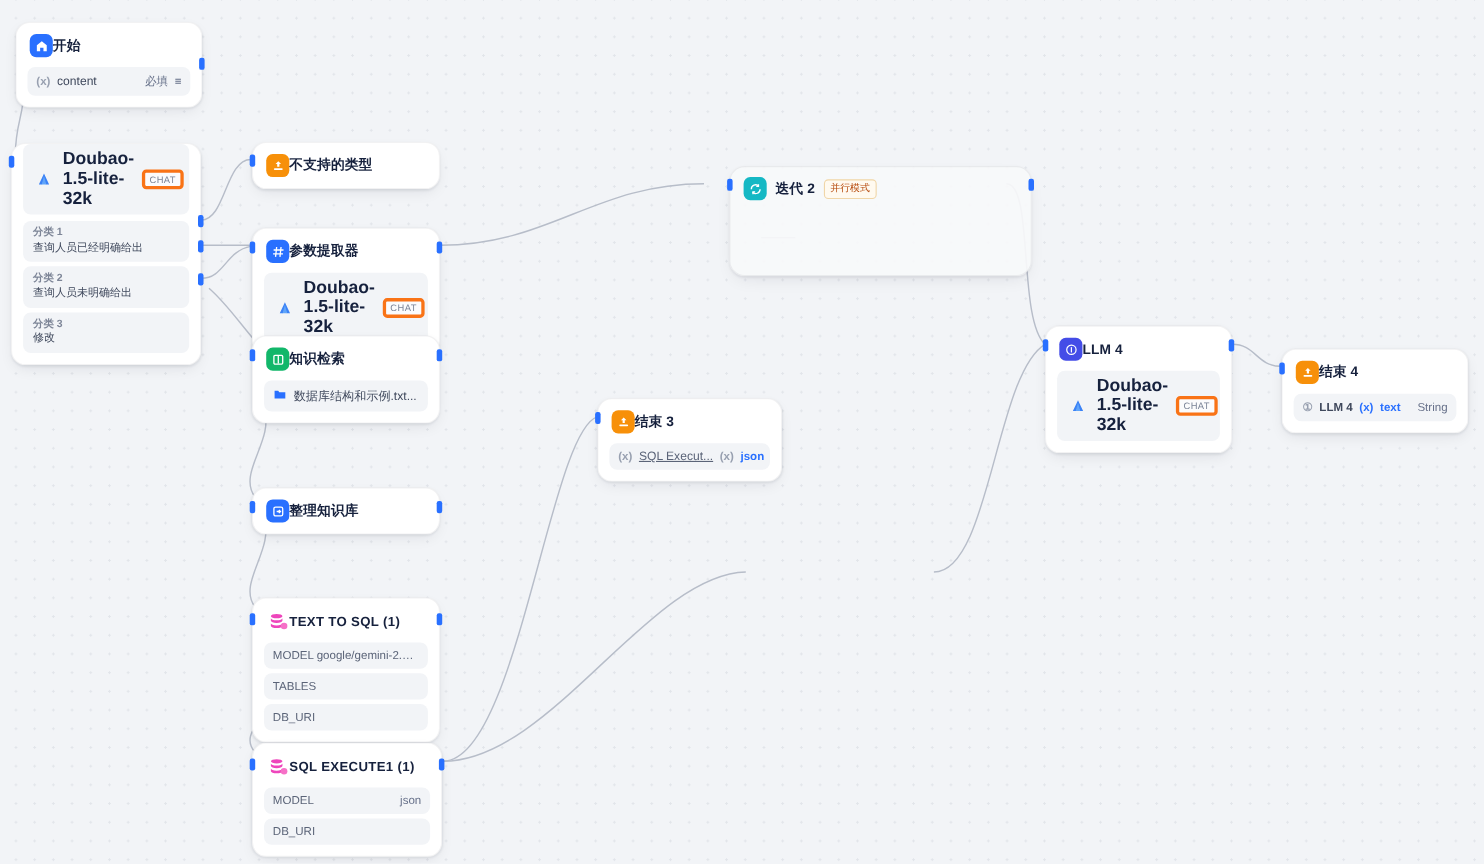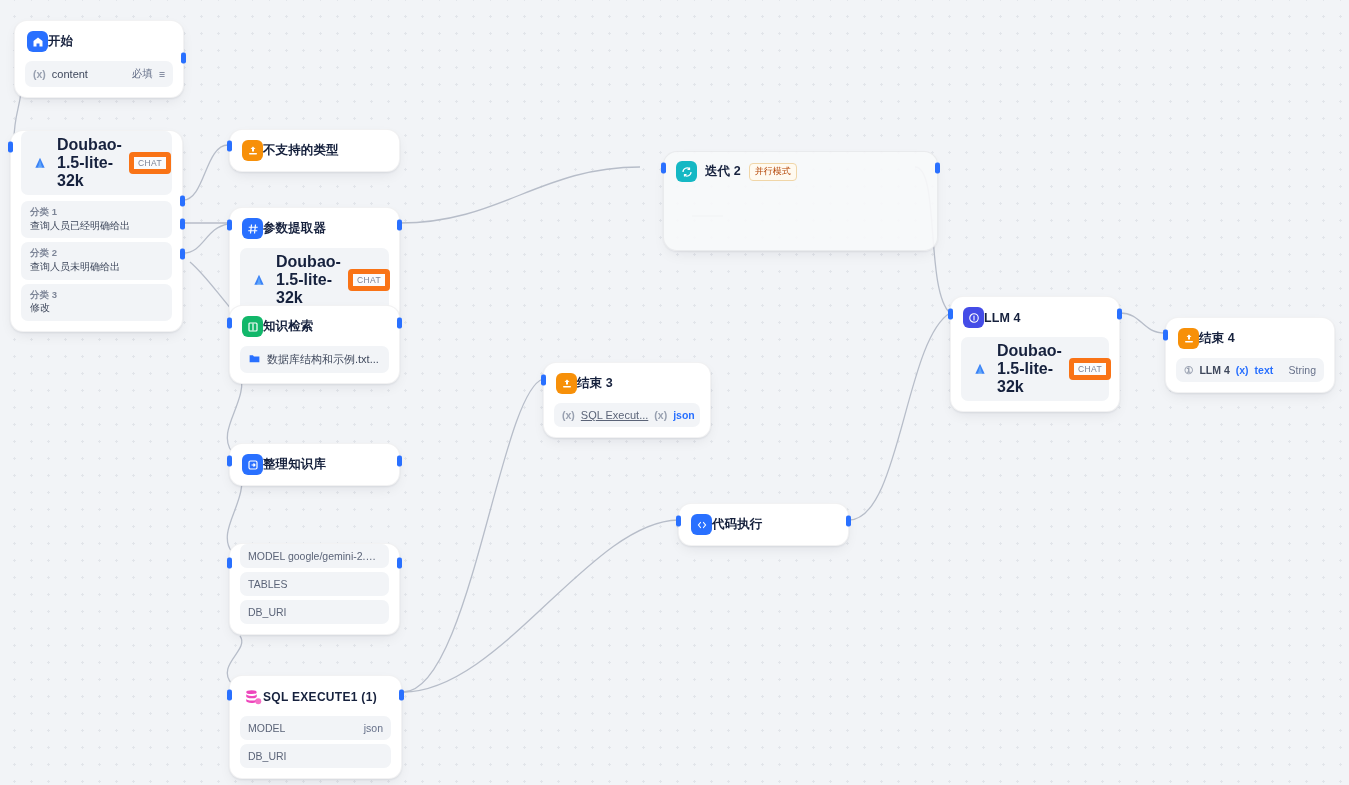--- a/index.html
+++ b/index.html
@@ -68,21 +68,21 @@
   .row:last-child { margin-bottom: 0; }
   .row .grow { flex: 1 1 auto; overflow: hidden; text-overflow: ellipsis; }
   .row .right { color: #67718a; font-size: 10.5px; }
 
   .model-row {
     background: #f2f4f7; border-radius: 7px;
     padding: 5px 8px; display: flex; align-items: center; gap: 7px;
   }
   .model-name { font-size: 16px; color: #16213d; font-weight: bold; }
   .chip {
-    font-size: 8.5px; color: #7a8396; border: 5px solid #f97316;
+    font-size: 8.5px; color: #7a8396; border: 3px solid #f97316;
     border-radius: 4px; padding: 1px 4px; background: #fbfbfc;
     letter-spacing: .4px;
   }
   .varpill { color: #2970ff; font-weight: bold; font-size: 10.5px; }
   .varpill.gray { color: #98a0b0; }
 
   .cls-row {
     background: #f2f4f7; border-radius: 7px;
     padding: 5px 9px 6px 9px; margin-bottom: 4px;
   }
@@ -293,45 +293,56 @@
             <path d="M9 12h7M13 9l3 3-3 3"></path>
           </svg>
       </span>
       <span class="node-title">整理知识库</span>
     </div>
     <span class="h l at" style="top:17px;"></span>
     <span class="h r at" style="top:17px;"></span>
   </div>
 
   <div class="node" style="left:229px; top:543px; width:171px;">
-    <div class="node-body">
-      <div class="row">
-        <span class="kv-line grow"><span>MODEL</span> <span>google/gemini-2.0-flash-...</span></span>
-      </div>
-      <div class="row">
-        <span class="kv-line grow">TABLES</span>
-      </div>
-      <div class="row">
-        <span class="kv-line grow">DB_URI</span>
-      </div>
-    </div>
-    <span class="h l at" style="top:19px;"></span>
-    <span class="h r at" style="top:19px;"></span>
-  </div>
-
-  <div class="node" style="left:229px; top:675px; width:173px;">
     <div class="node-head">
       <span class="db-ic">
         <svg width="18" height="18" viewBox="0 0 24 24" fill="#ee46bc">
             <ellipse cx="10" cy="5.5" rx="7" ry="2.6"></ellipse>
             <path d="M3 8c0 1.4 3.1 2.6 7 2.6s7-1.2 7-2.6v3.2c0 1.4-3.1 2.6-7 2.6S3 12.6 3 11.2z"></path>
             <path d="M3 14.2c0 1.4 3.1 2.6 7 2.6s7-1.2 7-2.6v3.2c0 1.4-3.1 2.6-7 2.6s-7-1.2-7-2.6z"></path>
             <circle cx="19" cy="17.5" r="4" fill="#f670c7"></circle>
           </svg>
       </span>
+      <span class="node-title mono-upper">TEXT TO SQL (1)</span>
+    </div>
+    <div class="node-body">
+      <div class="row">
+        <span class="kv-line grow"><span>MODEL</span> <span>google/gemini-2.0-flash-...</span></span>
+      </div>
+      <div class="row">
+        <span class="kv-line grow">TABLES</span>
+      </div>
+      <div class="row">
+        <span class="kv-line grow">DB_URI</span>
+      </div>
+    </div>
+    <span class="h l at" style="top:19px;"></span>
+    <span class="h r at" style="top:19px;"></span>
+  </div>
+
+  <div class="node" style="left:229px; top:675px; width:173px;">
+    <div class="node-head">
+      <span class="db-ic">
+        <svg width="18" height="18" viewBox="0 0 24 24" fill="#ee46bc">
+            <ellipse cx="10" cy="5.5" rx="7" ry="2.6"></ellipse>
+            <path d="M3 8c0 1.4 3.1 2.6 7 2.6s7-1.2 7-2.6v3.2c0 1.4-3.1 2.6-7 2.6S3 12.6 3 11.2z"></path>
+            <path d="M3 14.2c0 1.4 3.1 2.6 7 2.6s7-1.2 7-2.6v3.2c0 1.4-3.1 2.6-7 2.6s-7-1.2-7-2.6z"></path>
+            <circle cx="19" cy="17.5" r="4" fill="#f670c7"></circle>
+          </svg>
+      </span>
       <span class="node-title mono-upper">SQL EXECUTE1 (1)</span>
     </div>
     <div class="node-body">
       <div class="row">
         <span class="kv-line grow">MODEL</span>
         <span class="right">json</span>
       </div>
       <div class="row">
         <span class="kv-line grow">DB_URI</span>
       </div>
@@ -370,32 +381,20 @@
         <span class="varpill gray">(x)</span>
         <span style="color:#5b6478;text-decoration:underline;">SQL Execut...</span>
         <span class="varpill gray">(x)</span>
         <span class="varpill">json</span>
 
       </div>
     </div>
     <span class="h l at" style="top:17px;"></span>
   </div>
 
-  <div class="node" style="left:678px; top:503px; width:171px;">
-    <div class="node-head tight">
-      <span class="ic ic-blue">
-        <svg width="12" height="12" viewBox="0 0 24 24" fill="none" stroke="currentColor" stroke-width="2.4" stroke-linecap="round">
-            <path d="M9 7 5 12l4 5M15 7l4 5-4 5"></path>
-          </svg>
-      </span>
-      <span class="node-title">代码执行</span>
-    </div>
-    <span class="h l at" style="top:17px;"></span>
-    <span class="h r at" style="top:17px;"></span>
-  </div>
 
   <div class="node" style="left:950px; top:296px; width:170px;">
     <div class="node-head">
       <span class="ic ic-indigo">
         <svg width="12" height="12" viewBox="0 0 24 24" fill="none" stroke="currentColor" stroke-width="2.2">
             <circle cx="12" cy="12" r="8.5"></circle>
             <path d="M12 8v8" stroke-linecap="round"></path>
           </svg>
       </span>
       <span class="node-title">LLM 4</span>

